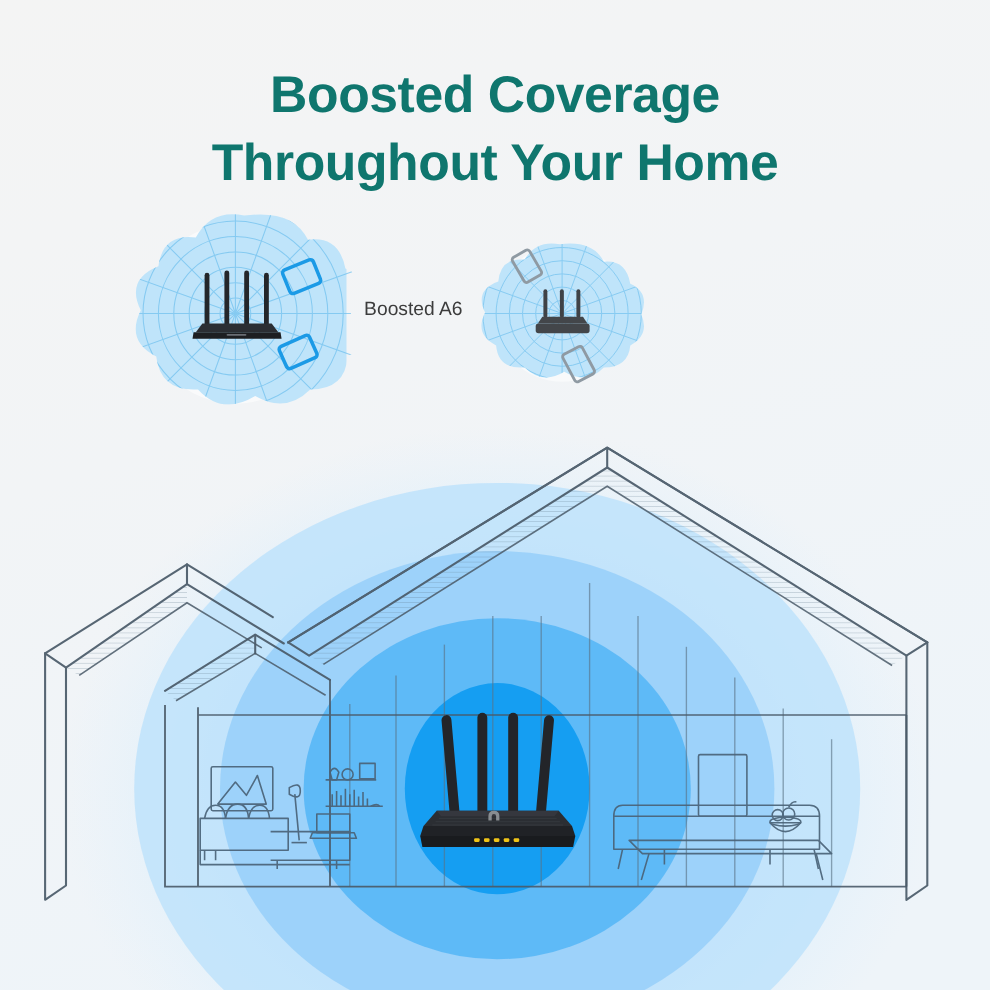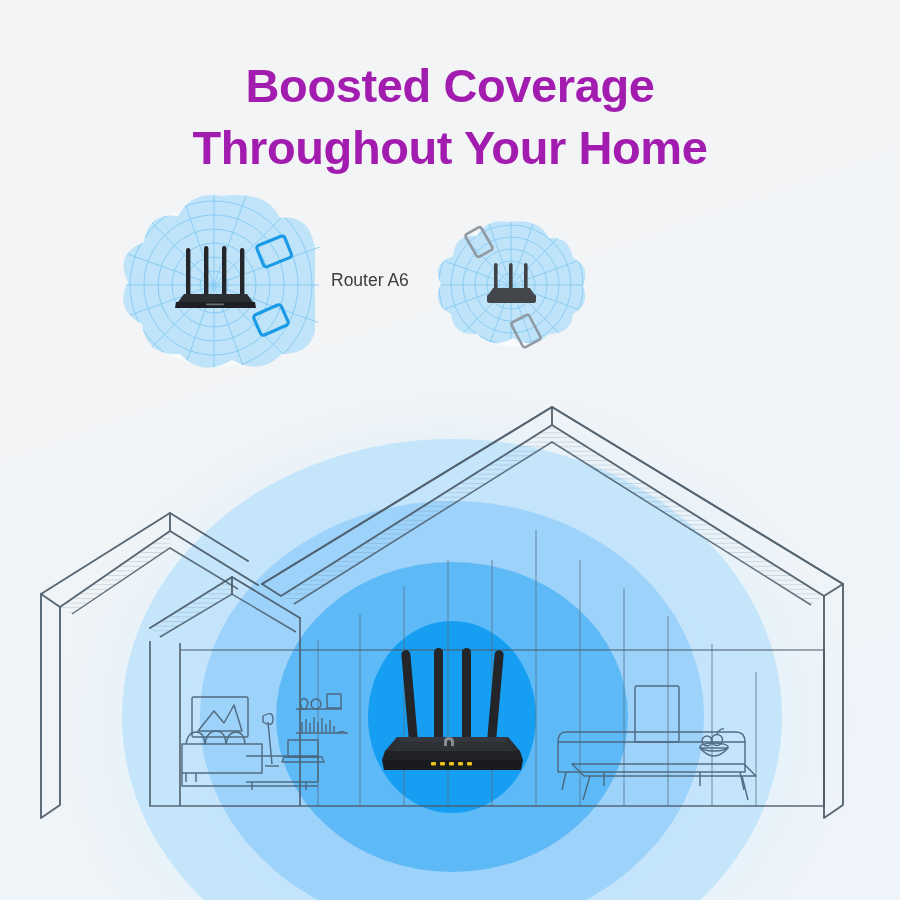--- a/index.html
+++ b/index.html
@@ -7,21 +7,21 @@
     width:900px;height:900px;overflow:hidden;
     font-family:"Liberation Sans","DejaVu Sans",sans-serif;
     background:#f4f4f4;
     position:relative;
   }
   #stage{position:absolute;inset:0;width:900px;height:900px;}
   .bg-wrap{position:absolute;inset:0;}
   .headline{
     position:absolute;top:55px;left:0;width:900px;
     text-align:center;
-    color:#a21caf;
+    color:#0f766e;
     font-size:47px;line-height:1.32;
     font-weight:bold;
     letter-spacing:-0.4px;
     white-space:pre-line;
   }
   .cmp-label{
     position:absolute;
     color:#3c3c3c;
     font-size:17.5px;
     line-height:1.32;
@@ -310,15 +310,15 @@
 
       <g fill="none" stroke="#8f9aa3" stroke-width="2.6" stroke-linejoin="round">
         <rect x="470" y="229" width="18" height="26" rx="2.6" transform="rotate(-30 479 242)"></rect>
       </g>
       <g fill="none" stroke="#8f9aa3" stroke-width="2.6" stroke-linejoin="round">
         <rect x="516" y="317" width="20" height="28" rx="2.6" transform="rotate(-28 526 331)"></rect>
       </g>
     </svg>
   </div>
 
-  <div class="cmp-label" id="label-archer">Router A6</div>
+  <div class="cmp-label" id="label-archer">Boosted A6</div>
 
 </div>
 
 </body></html>

